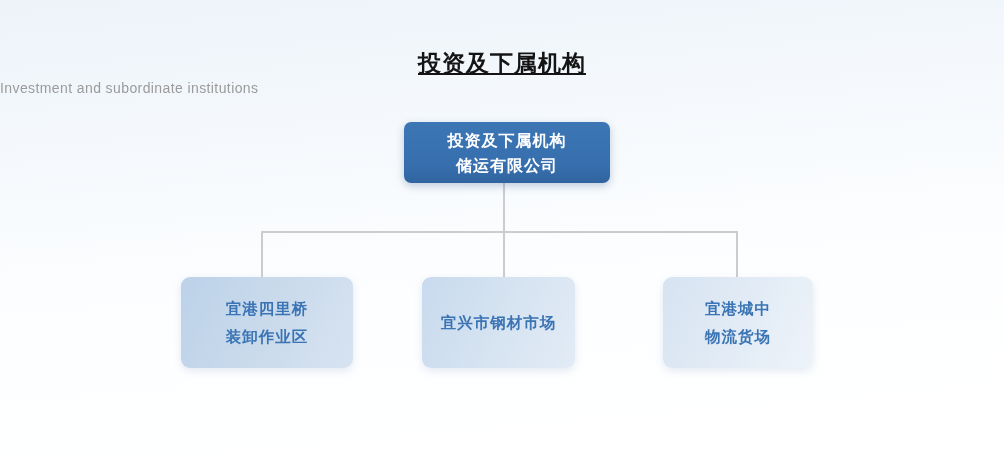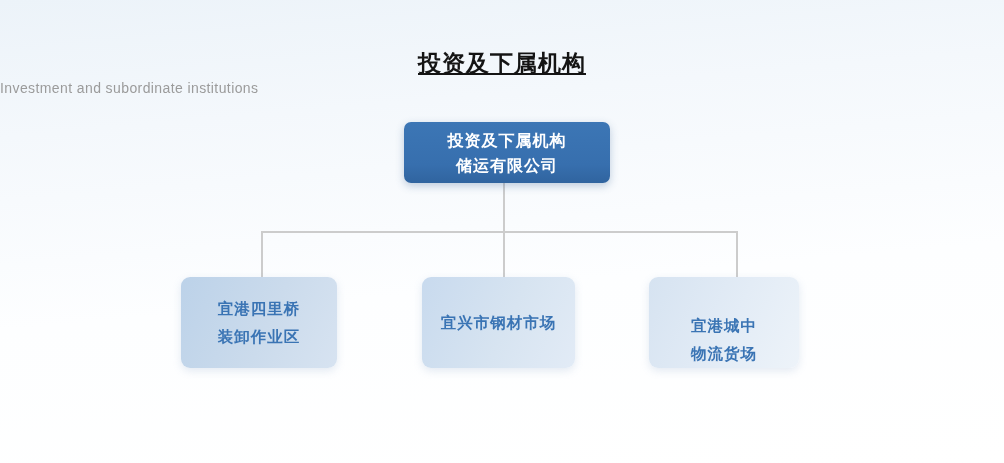--- a/index.html
+++ b/index.html
@@ -66,34 +66,33 @@
     border-radius: 9px;
     color: #3a74b4;
     font-size: 15.5px;
     font-weight: bold;
     line-height: 28px;
     letter-spacing: 1px;
     box-shadow: 0 3px 9px rgba(120, 150, 190, 0.20);
   }
   .child-1 {
     left: 181px;
-    width: 156px;
+    width: 172px;
     background: linear-gradient(115deg, #bcd2e9 0%, #cbdbec 55%, #d7e3f1 100%);
     text-align: center;
   }
   .child-2 {
     left: 422px;
     width: 153px;
     background: linear-gradient(115deg, #c8daee 0%, #d7e4f1 55%, #e2ebf6 100%);
   }
   .child-3 {
-    left: 649px;
+    left: 663px;
     width: 150px;
     background: linear-gradient(115deg, #d6e3f1 0%, #e3ecf6 55%, #edf3f9 100%);
-    justify-content: flex-end;
   }
   .line {
     position: absolute;
     background: #cccccc;
   }
   .line-v-root   { left: 503px; top: 183px; width: 2px; height: 49px; }
   .line-h        { left: 261px; top: 231px; width: 477px; height: 2px; }
   .line-v-left   { left: 261px; top: 231px; width: 2px; height: 47px; }
   .line-v-mid    { left: 503px; top: 231px; width: 2px; height: 47px; }
   .line-v-right  { left: 736px; top: 231px; width: 2px; height: 47px; }

